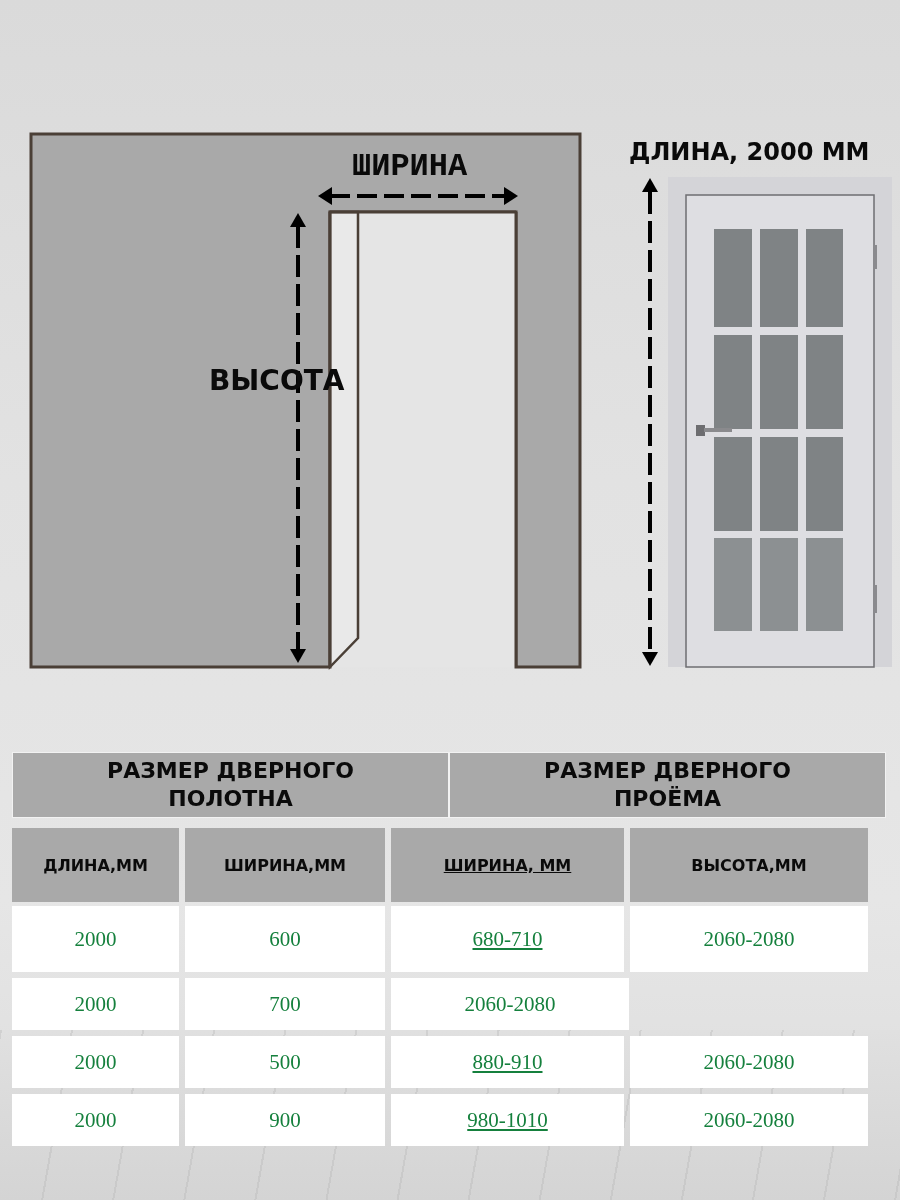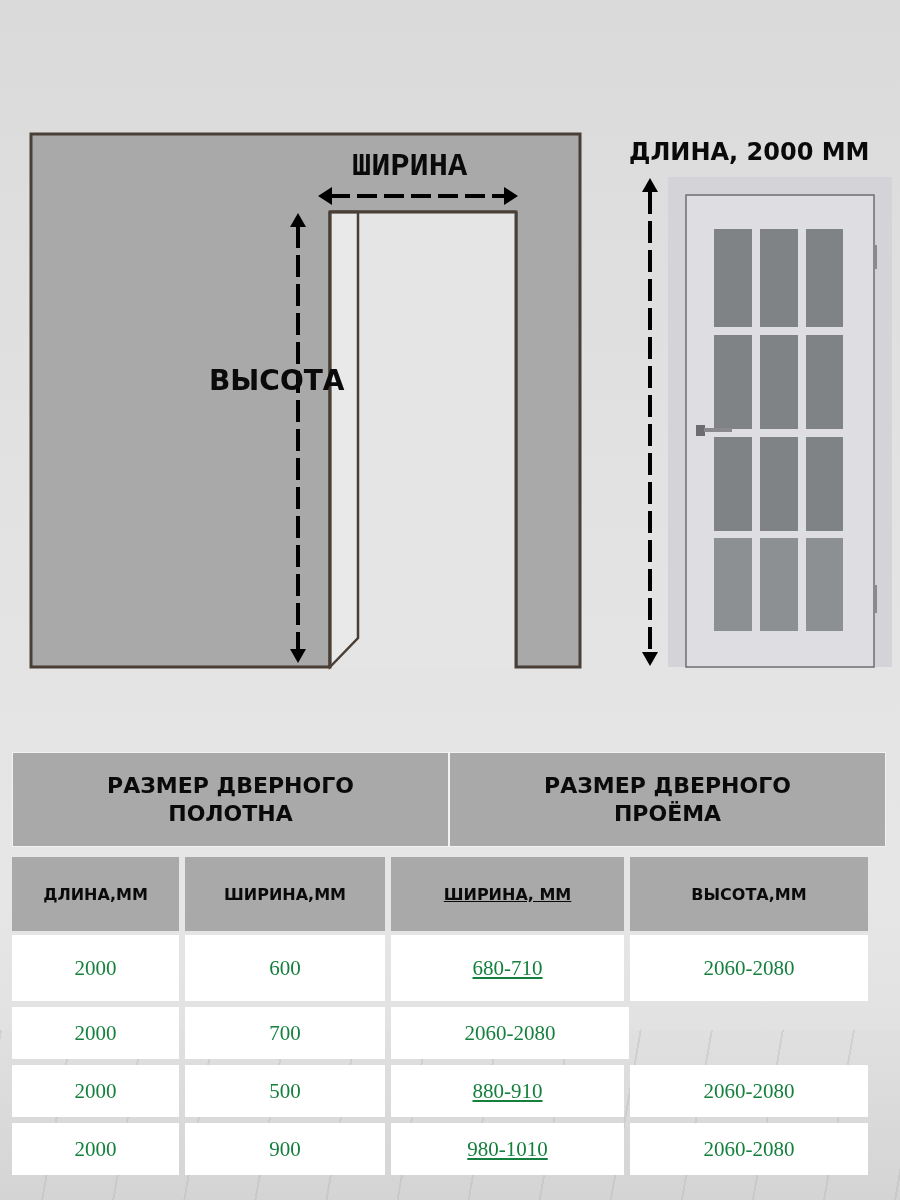--- a/index.html
+++ b/index.html
@@ -21,21 +21,21 @@
       position: absolute; font-family: "DejaVu Sans", sans-serif; font-weight: bold;
       color: #0a0a0a; letter-spacing: 0px; white-space: nowrap;
     }
     .lbl-width { left: 352px; top: 148px; font-size: 32px; font-family: Liberation Mono, monospace; }
     .lbl-height { left: 165px; top: 364px; font-size: 28px; margin-left: 44px; }
     .lbl-length { left: 629px; top: 138px; font-size: 24px; }
 
     .table-wrap { position: absolute; left: 12px; top: 752px; width: 874px; }
     .group-row { display: flex; gap: 2px; background: #f2f2f2; padding: 1px; }
     .group-cell {
-      flex: 1; height: 93px; background: #a9a9a9;
+      flex: 1; height: 64px; background: #a9a9a9;
       display: flex; align-items: center; justify-content: center; text-align: center;
       font-weight: bold; font-size: 22px; line-height: 28px; color: #0a0a0a;
     }
     .head-row { display: flex; gap: 6px; margin-top: 10px; }
     .head-cell {
       height: 74px; background: #a9a9a9;
       display: flex; align-items: center; justify-content: center;
       font-weight: bold; font-size: 16px; color: #0a0a0a;
     }
     .data-row { display: flex; gap: 6px; margin-top: 6px; }

